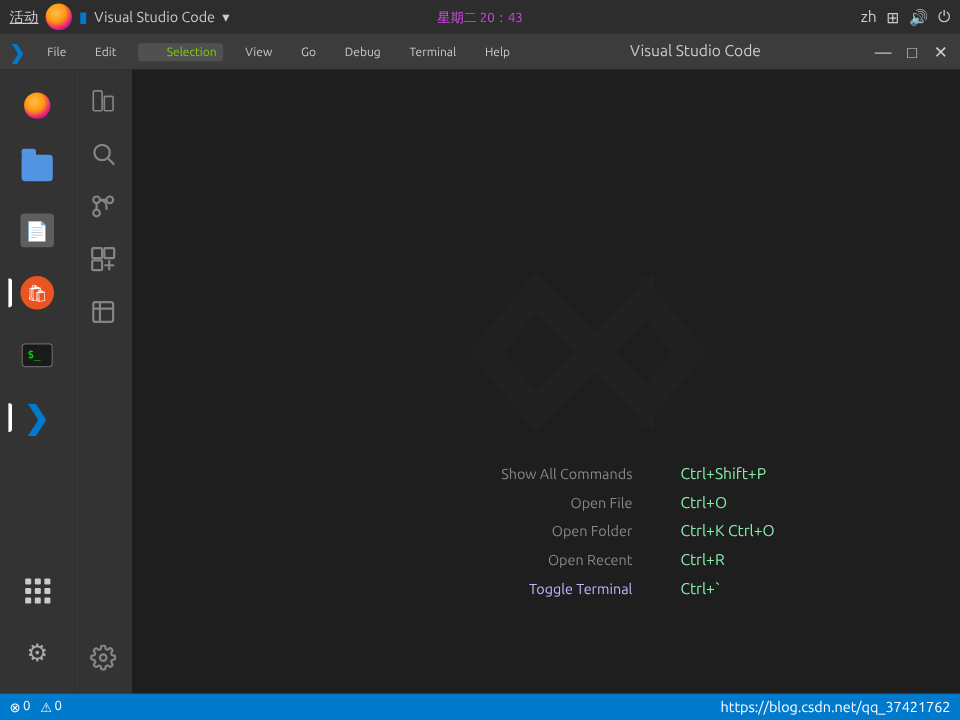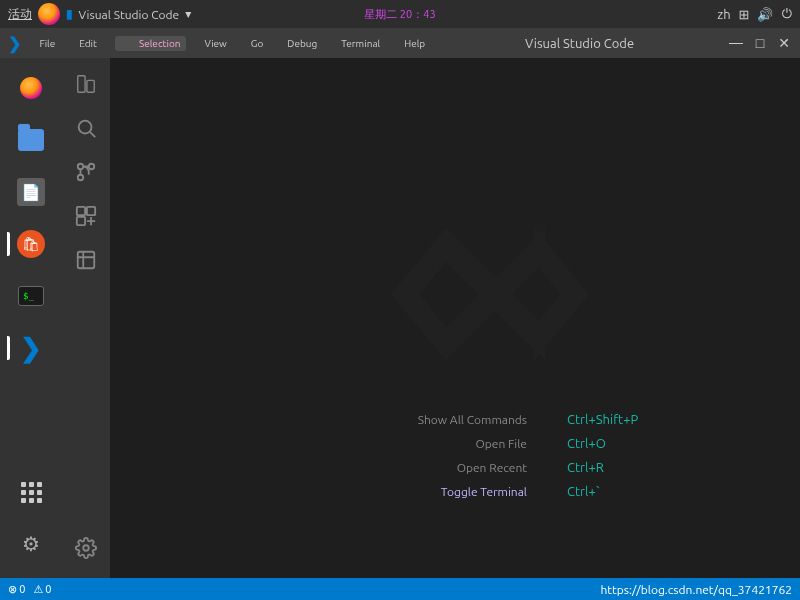--- a/index.html
+++ b/index.html
@@ -60,21 +60,21 @@
       font-weight: bold;
       font-size: 15px;
     }
     .menu-item {
       cursor: pointer;
       padding: 2px 6px;
       border-radius: 3px;
       font-size: 10px;
       color: #ccc;
     }
-    .menu-item.active { background: #505050; color: #f9a8d4; padding-left: 24px; }
+    .menu-item.active { background: #505050; color: #84cc16; padding-left: 24px; }
     .title-bar-center {
       flex: 1;
       text-align: center;
       font-size: 13px;
       color: #ccc;
     }
     .window-controls {
       display: flex;
       gap: 8px;
       align-items: center;
@@ -202,21 +202,21 @@
       align-items: center;
     }
     .shortcut-label {
       font-size: 12px;
       color: #888;
       text-align: right;
       min-width: 130px;
     }
     .shortcut-key {
       font-size: 13px;
-      color: #14b8a6;
+      color: #86efac;
       min-width: 120px;
     }
 
     
     .status-bar {
       width: 100%;
       height: 22px;
       background: #007acc;
       display: flex;
       align-items: center;
@@ -462,20 +462,24 @@
     <div class="shortcuts-panel">
       <div class="shortcut-row">
         <span class="shortcut-label" style="cursor:pointer;color:#888;">Show All Commands</span>
         <span class="shortcut-key">Ctrl+Shift+P</span>
       </div>
       <div class="shortcut-row">
         <span class="shortcut-label" style="cursor:pointer;color:#888;">Open File</span>
         <span class="shortcut-key">Ctrl+O</span>
       </div>
       <div class="shortcut-row">
+        <span class="shortcut-label" style="cursor:pointer;color:#888;">Open Folder</span>
+        <span class="shortcut-key">Ctrl+K Ctrl+O</span>
+      </div>
+      <div class="shortcut-row">
         <span class="shortcut-label" style="cursor:pointer;color:#888;">Open Recent</span>
         <span class="shortcut-key">Ctrl+R</span>
       </div>
       <div class="shortcut-row">
         <span class="shortcut-label" style="cursor:pointer;color:#c4b5fd;">Toggle Terminal</span>
         <span class="shortcut-key">Ctrl+`</span>
       </div>
     </div>
   </div>
 </div>

